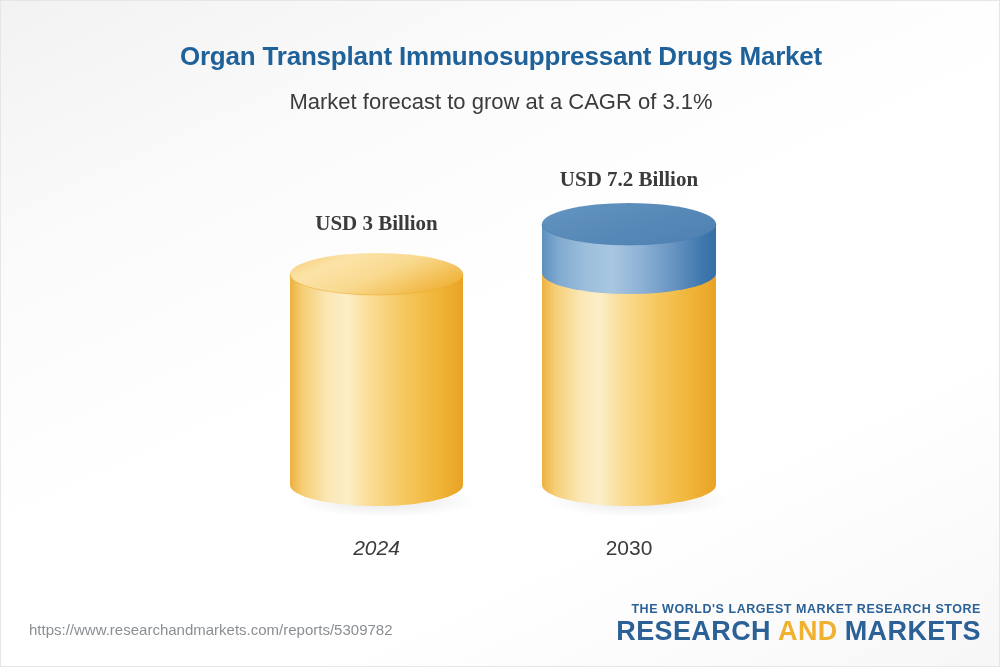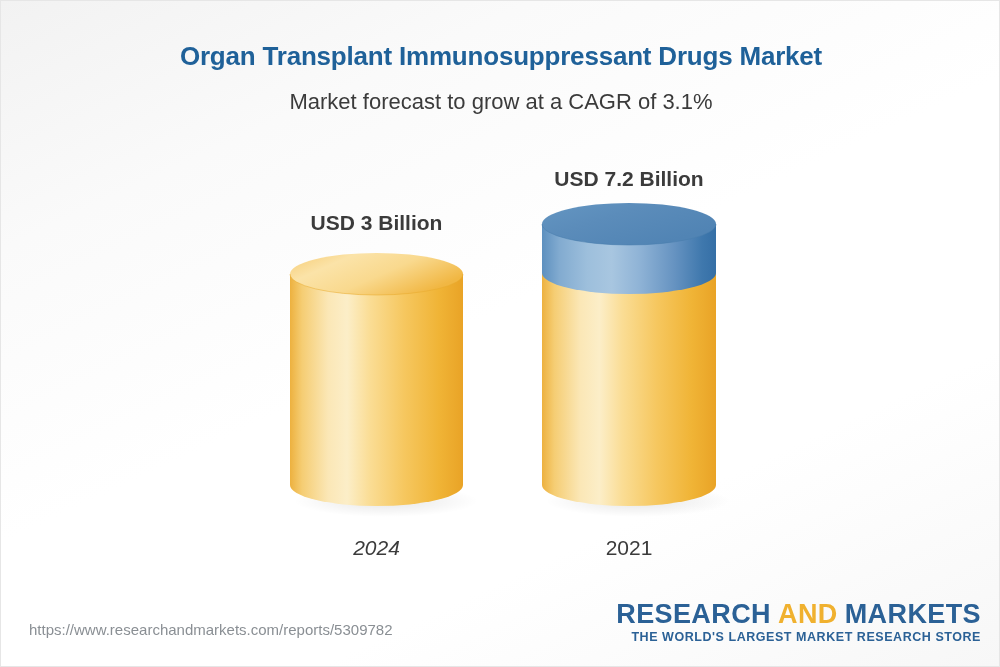--- a/index.html
+++ b/index.html
@@ -46,20 +46,21 @@
   .bar-group { position:absolute; }
 
   .val-label {
     position:absolute;
     width:100%;
     text-align:center;
     font-size:21px;
     font-weight:bold;
     color:#3b3b3b;
     white-space:nowrap;
+    font-family:Liberation Serif, serif;
   }
   .cat-label {
     position:absolute;
     width:100%;
     text-align:center;
     font-size:21px;
     font-weight:normal;
     color:#3b3b3b;
   }
 
@@ -197,25 +198,25 @@
           <path d="M0,70 L0,282 A87,21 0 0 0 174,282 L174,70 Z" fill="url(#yellowBody2)"></path>
 
           <path d="M0,21 L0,70 A87,21 0 0 0 174,70 L174,21 Z" fill="url(#blueBody2)"></path>
 
           <ellipse cx="87" cy="21" rx="87" ry="21" fill="url(#blueTop2)"></ellipse>
 
           <path d="M0,21 A87,21 0 0 0 174,21" fill="none" stroke="#487ead" stroke-opacity="0.55" stroke-width="1"></path>
         </svg>
       </div>
 
-      <div class="cat-label" style="top:375px;">2021</div>
+      <div class="cat-label" style="top:375px;">2030</div>
     </div>
 
   </div>
 
   <div id="url">https://www.researchandmarkets.com/reports/5309782</div>
 
   <div id="logo">
+    <div id="logo-tag">THE WORLD'S LARGEST MARKET RESEARCH STORE</div>
     <div id="logo-word"><span class="blue">RESEARCH</span><span class="gold" style="margin:0 7px;">AND</span><span class="blue">MARKETS</span></div>
-    <div id="logo-tag">THE WORLD'S LARGEST MARKET RESEARCH STORE</div>
   </div>
 
 </div>
 
 </body></html>

